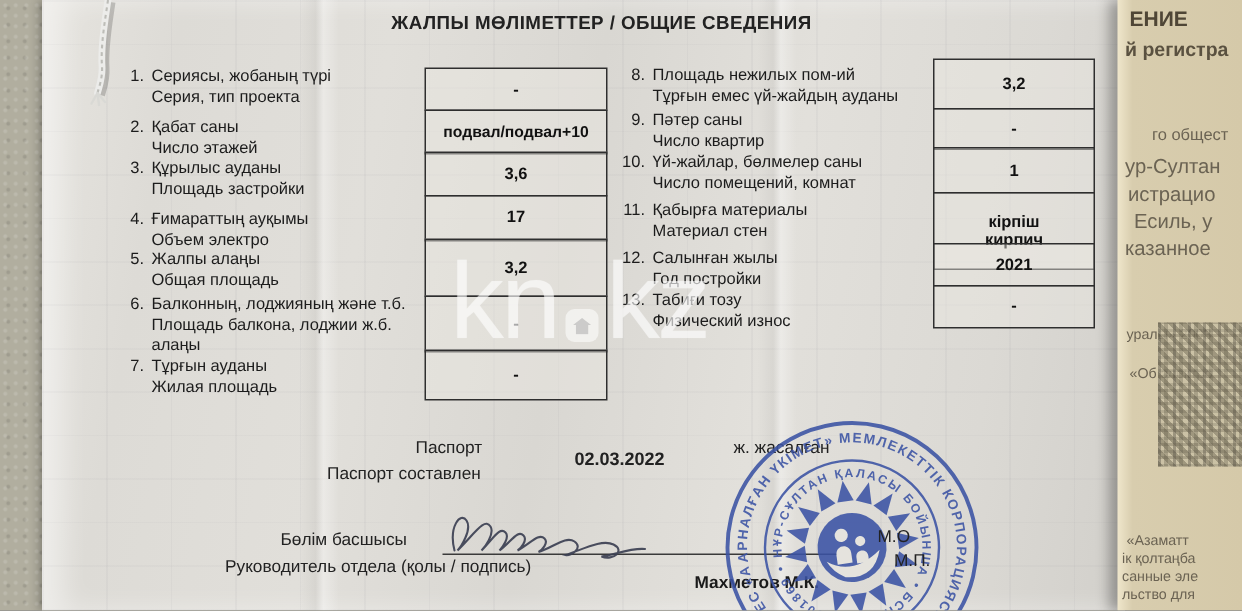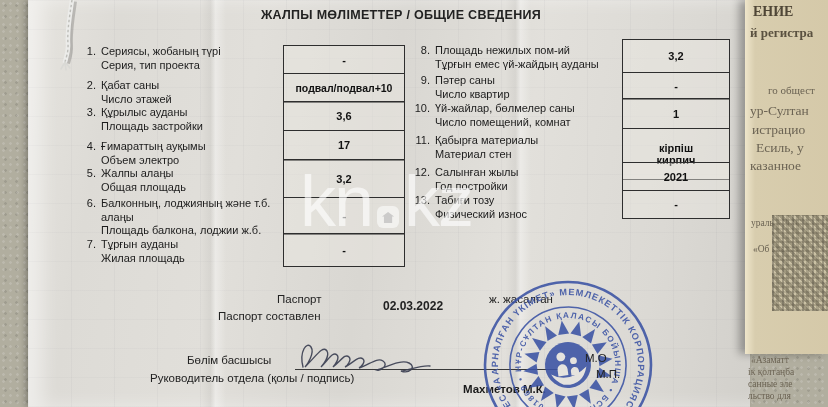--- a/index.html
+++ b/index.html
@@ -12,24 +12,24 @@
   
   .paper{position:absolute;left:28px;top:0;width:722px;height:407px;
     background:linear-gradient(100deg,#e6e4df 0%,#dddbd6 12%,#e1dfda 30%,#d9d7d2 48%,#e2e0db 66%,#dbd9d4 85%,#d2d0cb 100%);
     box-shadow:-3px 0 6px rgba(0,0,0,.25), inset 14px 0 18px rgba(255,255,255,.45);}
   .paper .grid{position:absolute;inset:0;
     background-image:repeating-linear-gradient(90deg, rgba(110,110,125,.055) 0 1px, transparent 1px 43px),
                      repeating-linear-gradient(0deg, rgba(110,110,125,.04) 0 1px, transparent 1px 29px);}
   .crease{position:absolute;top:0;height:407px;width:26px;
     background:linear-gradient(90deg,transparent,rgba(0,0,0,.045) 40%,rgba(255,255,255,.35) 60%,transparent);}
   
-  .side-paper{position:absolute;left:745px;top:0;width:83px;height:354px;
+  .side-paper{position:absolute;left:745px;top:0;width:83px;height:407px;
     background:linear-gradient(90deg,#efe6cb 0,#d8cdae 10px,#d5c9a9 100%);
     box-shadow:-6px 0 8px rgba(0,0,0,.30);
-    font-family:Liberation Serif, serif;color:#6b6353;}
+    font-family:Liberation Sans, sans-serif;color:#6b6353;}
   .frag{position:absolute;white-space:nowrap;}
   .qr{position:absolute;left:27px;top:215px;width:58px;height:96px;opacity:.85;
     background-color:#c9c0a4;
     background-image:
       repeating-linear-gradient(0deg,#45413434 0 2px,transparent 2px 5px,#57503f55 5px 7px,transparent 7px 9px),
       repeating-linear-gradient(90deg,#3f3b3366 0 2px,transparent 2px 4px,#524c3c55 4px 7px,transparent 7px 10px),
       repeating-linear-gradient(45deg,#4a443466 0 3px,transparent 3px 6px);}
   
   .title{position:absolute;left:30px;top:8px;width:700px;padding-left:42px;box-sizing:border-box;
     text-align:center;font-weight:bold;font-size:12.5px;letter-spacing:.3px;color:#222;}
@@ -103,22 +103,22 @@
     <span class="num numw14">5.</span>
     <div>
         <div>Жалпы алаңы</div>
         <div>Общая площадь</div>
       </div>
   </div>
   <div class="item" style="left:82px;top:197px;width:210px">
     <span class="num numw14">6.</span>
     <div>
         <div>Балконның, лоджияның және т.б.</div>
+        <div>Площадь балкона, лоджии ж.б.</div>
         <div>алаңы</div>
-        <div>Площадь балкона, лоджии ж.б.</div>
       </div>
   </div>
   <div class="item" style="left:82px;top:238px;width:200px">
     <span class="num numw14">7.</span>
     <div>
         <div>Тұрғын ауданы</div>
         <div>Жилая площадь</div>
       </div>
   </div>
 

